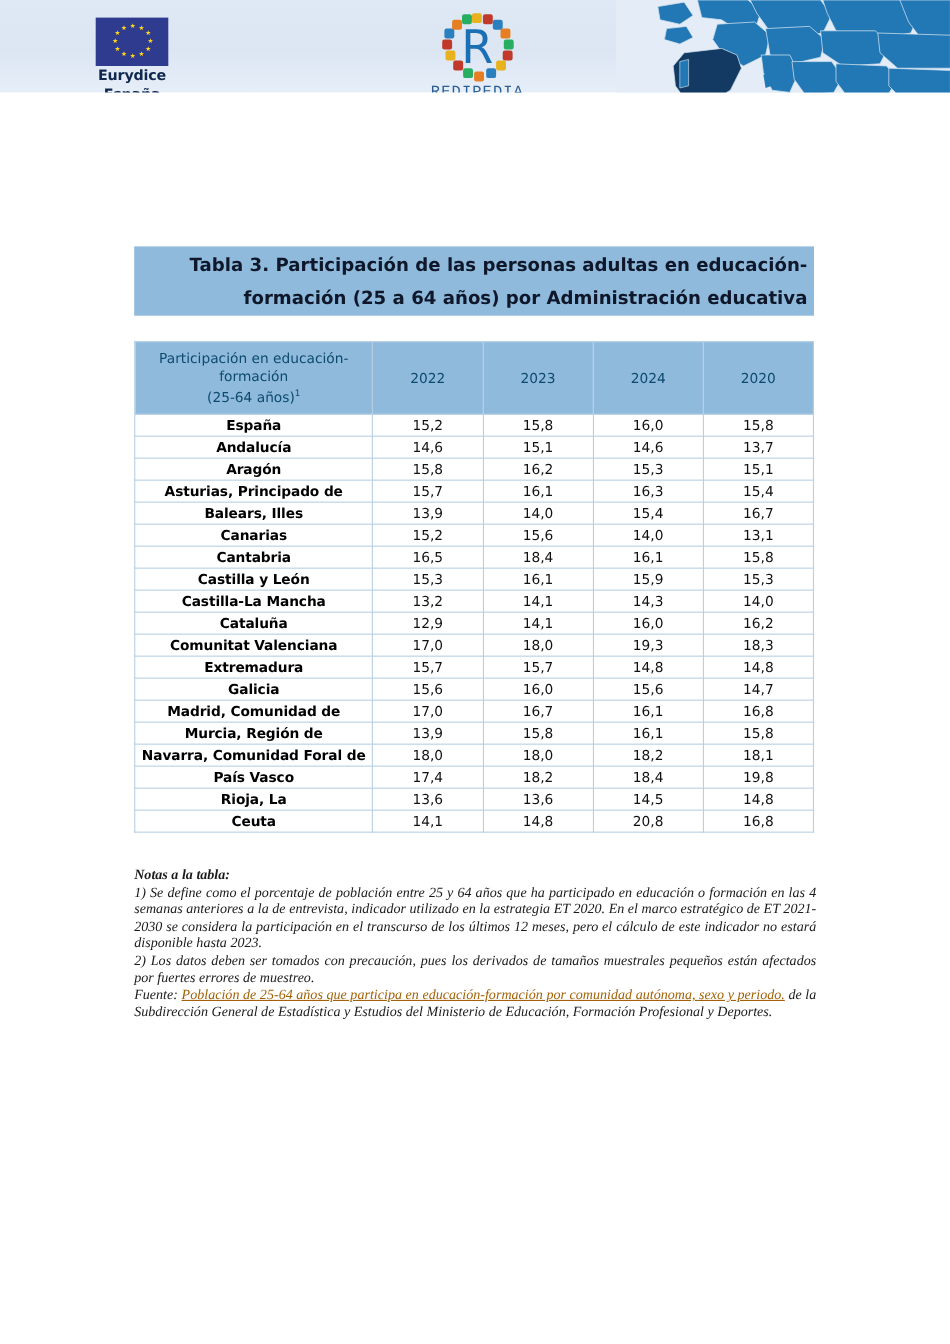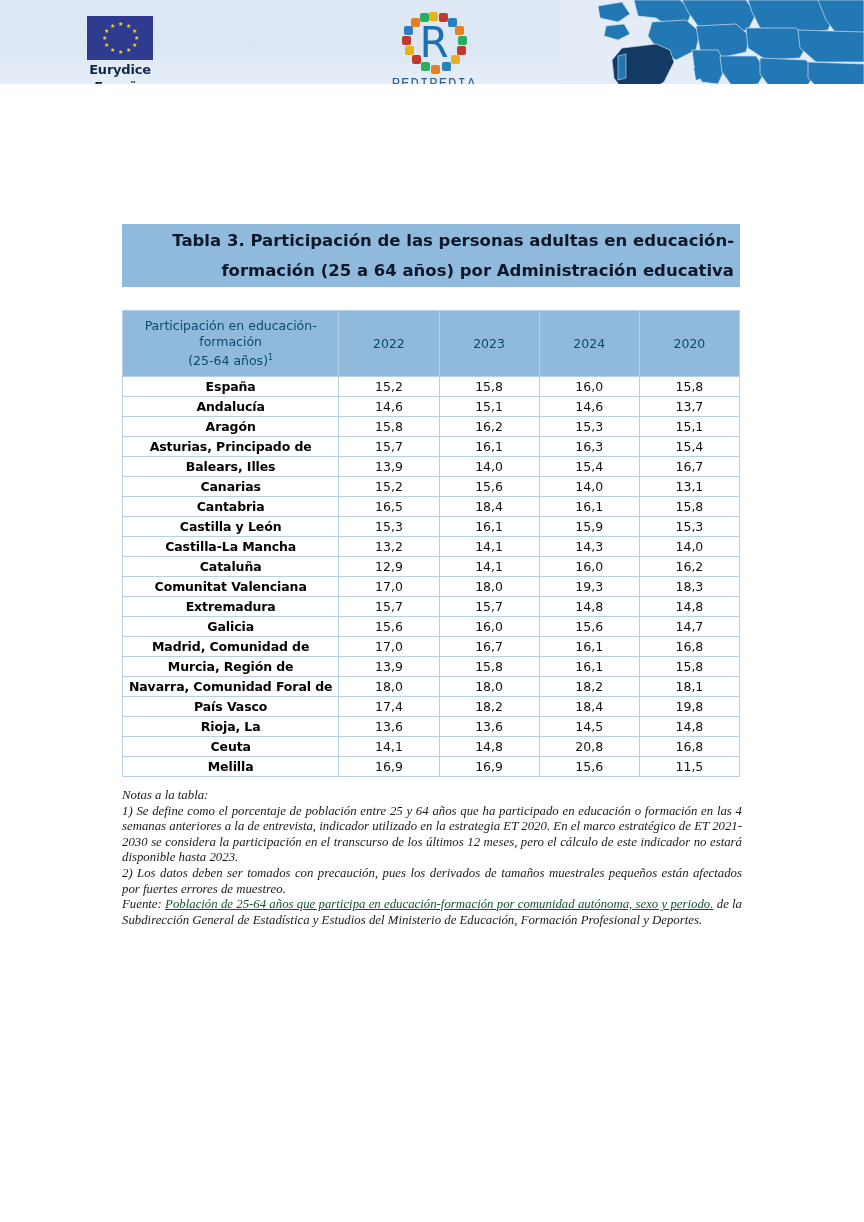--- a/index.html
+++ b/index.html
@@ -189,23 +189,23 @@
     top: 704px;
     width: 620px;
     font-family: "Liberation Serif", serif;
     font-style: italic;
     font-size: 12.8px;
     line-height: 15.6px;
     color: #1a1a1a;
     text-align: justify;
   }
   .notes p { margin: 0; }
-  .note-lead { font-style: italic; }
+  .note-lead { font-style: italic; font-weight: bold; }
   .src-link {
-    color: #14532d;
+    color: #a16207;
     text-decoration: underline;
   }
 </style>
 </head>
 <body>
 
 <div class="banner">
 
   <svg class="banner-map" viewBox="0 0 304 102">
     <rect x="0" y="0" width="304" height="102" fill="#e3ecf7"></rect>
@@ -431,27 +431,20 @@
           <td>14,5</td>
           <td>14,8</td>
         </tr>
         <tr>
           <td class="region"><span class="fit">Ceuta</span></td>
           <td>14,1</td>
           <td>14,8</td>
           <td>20,8</td>
           <td>16,8</td>
         </tr>
-        <tr>
-          <td class="region"><span class="fit">Melilla</span></td>
-          <td>16,9</td>
-          <td>16,9</td>
-          <td>15,6</td>
-          <td>11,5</td>
-        </tr>
       </tbody>
   </table>
 
   <div class="notes">
     <p class="note-lead">Notas a la tabla:</p>
     <p>1) Se define como el porcentaje de población entre 25 y 64 años que ha participado en educación o formación en las 4 semanas anteriores a la de entrevista, indicador utilizado en la estrategia ET 2020. En el marco estratégico de ET 2021-2030 se considera la participación en el transcurso de los últimos 12 meses, pero el cálculo de este indicador no estará disponible hasta 2023.</p>
     <p>2) Los datos deben ser tomados con precaución, pues los derivados de tamaños muestrales pequeños están afectados por fuertes errores de muestreo.</p>
     <p><span>Fuente:</span>
       <a class="src-link" href="#">Población de 25-64 años que participa en educación-formación por comunidad autónoma, sexo y periodo.</a>
       <span>de la Subdirección General de Estadística y Estudios del Ministerio de Educación, Formación Profesional y Deportes.</span></p>

